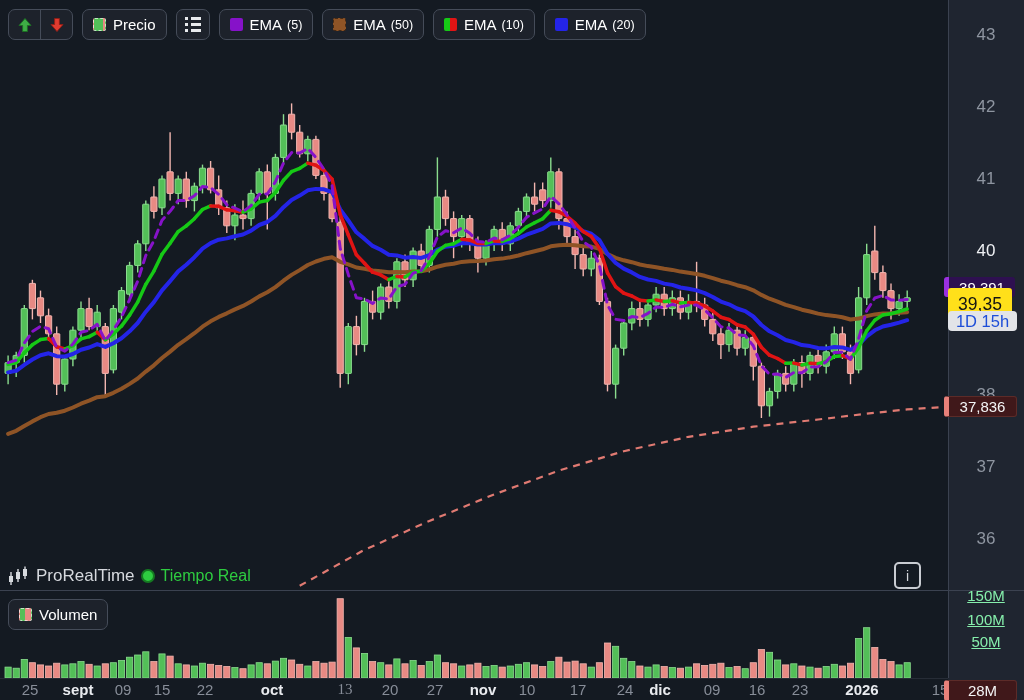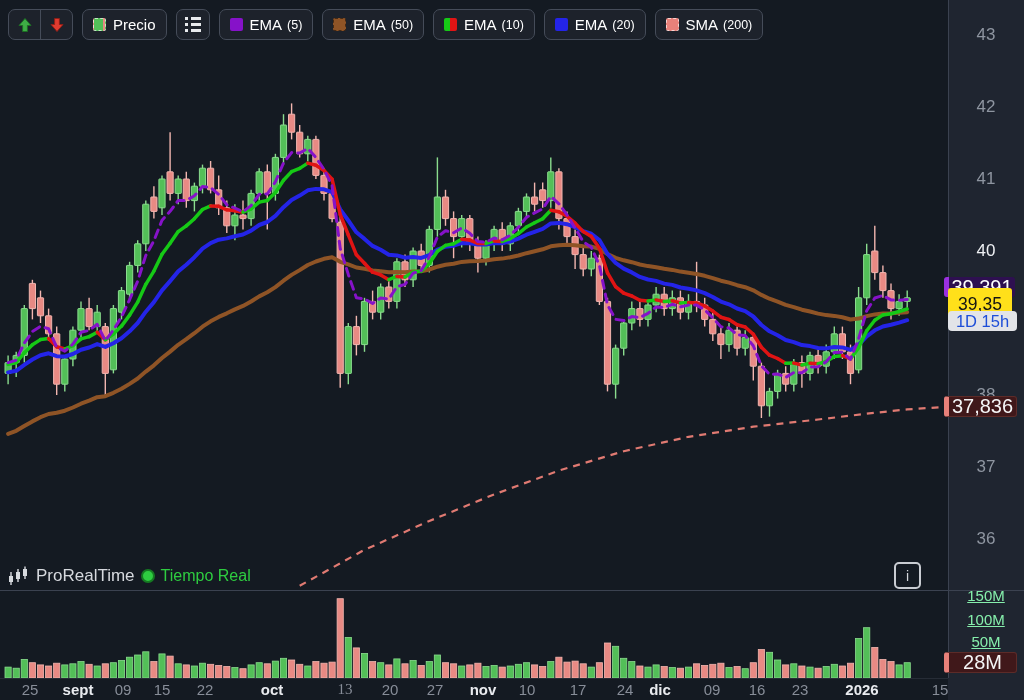--- a/index.html
+++ b/index.html
@@ -30,21 +30,21 @@
           font-size:17px;color:#8e95a0;z-index:2;}
   .plabel.major{color:#eef0f3;}
   .vlabel{position:absolute;left:950px;width:72px;height:18px;line-height:18px;text-align:center;
           font-size:15px;color:#86efac;z-index:2;text-decoration:underline;}
   .tlabel{position:absolute;top:681px;width:56px;margin-left:-28px;text-align:center;
           font-size:15px;color:#878d98;z-index:2;}
   .tlabel.major{color:#e9ebef;font-weight:700;}
 
   
   .tag{position:absolute;display:flex;align-items:center;justify-content:center;
-       font-size:20px;border-radius:3px;box-sizing:border-box;}
+       font-size:15px;border-radius:3px;box-sizing:border-box;}
   .tag.purple{left:944px;width:71px;height:20px;background:#2e1050;color:#fff;
               border-left:5px solid #9b30e0;z-index:3;}
   .tag.yellow{left:948px;width:64px;height:32px;background:#ffe01a;color:#141414;
               font-size:17.5px;z-index:4;}
   .tag.gray{left:948px;width:69px;height:20px;background:#e2e4e8;color:#1d4ed8;
             font-size:16.5px;z-index:4;border-radius:4px;}
   .tag.maroon{left:944px;width:73px;height:21px;background:#40181a;color:#f4f5f6;
               border-left:5px solid #e8817a;z-index:3;border:1px solid #5c2b28;border-left:5px solid #e8817a;}
 
   
@@ -570,28 +570,29 @@
         <div class="tb-btn">
           <span class="sq" style="background: linear-gradient(90deg, rgb(22, 201, 22) 50%, rgb(224, 20, 20) 50%);"></span>
           <span>EMA</span>
           <span class="lbl-param">(10)</span>
         </div>
         <div class="tb-btn">
           <span class="sq" style="background: rgb(36, 36, 232);"></span>
           <span>EMA</span>
           <span class="lbl-param">(20)</span>
         </div>
-        <div class="tb-btn">
-          <span class="sq dash-light" style="background: rgb(232, 129, 122);"></span>
-          <span>SMA</span>
-          <span class="lbl-param">(200)</span>
-        </div>
       </div>
 </div>
 
+<div id="vol-btn">
+  <div class="tb-btn">
+    <span class="sq dash-light" id="vol-sq" style="background: linear-gradient(90deg, rgb(83, 191, 88) 50%, rgb(232, 138, 132) 50%);"></span>
+    <span>Volumen</span>
+  </div>
+</div>
 
 <div id="branding">
   <svg width="22" height="20" viewBox="0 0 22 20">
     <line x1="3" y1="6" x2="3" y2="19" stroke="#d7dade" stroke-width="1.4"></line>
     <rect x="1" y="10" width="4" height="6" fill="#d7dade"></rect>
     <line x1="10" y1="3" x2="10" y2="16" stroke="#d7dade" stroke-width="1.4"></line>
     <rect x="8" y="6" width="4" height="7" fill="#d7dade"></rect>
     <line x1="17" y1="0.5" x2="17" y2="13" stroke="#d7dade" stroke-width="1.4"></line>
     <rect x="15" y="3" width="4" height="7" fill="#d7dade"></rect>
   </svg>
@@ -638,16 +639,16 @@
       <div class="tlabel" style="left: 757px;">16</div>
       <div class="tlabel" style="left: 800px;">23</div>
       <div class="tlabel major" style="left: 862px;">2026</div>
       <div class="tlabel" style="left: 940px;">15</div>
     </div>
 <div id="tags">
       <div class="tag purple" style="top: 277px;">39,391</div>
       <div class="tag yellow" style="top: 288px;">39,35</div>
       <div class="tag gray" style="top: 311px;">1D 15h</div>
       <div class="tag maroon" style="top: 396px;">37,836</div>
-      <div class="tag maroon" style="top: 652px;">28M</div>
+      <div class="tag maroon" style="top: 680px;">28M</div>
     </div>
 
 </div>
 
 </body></html>

